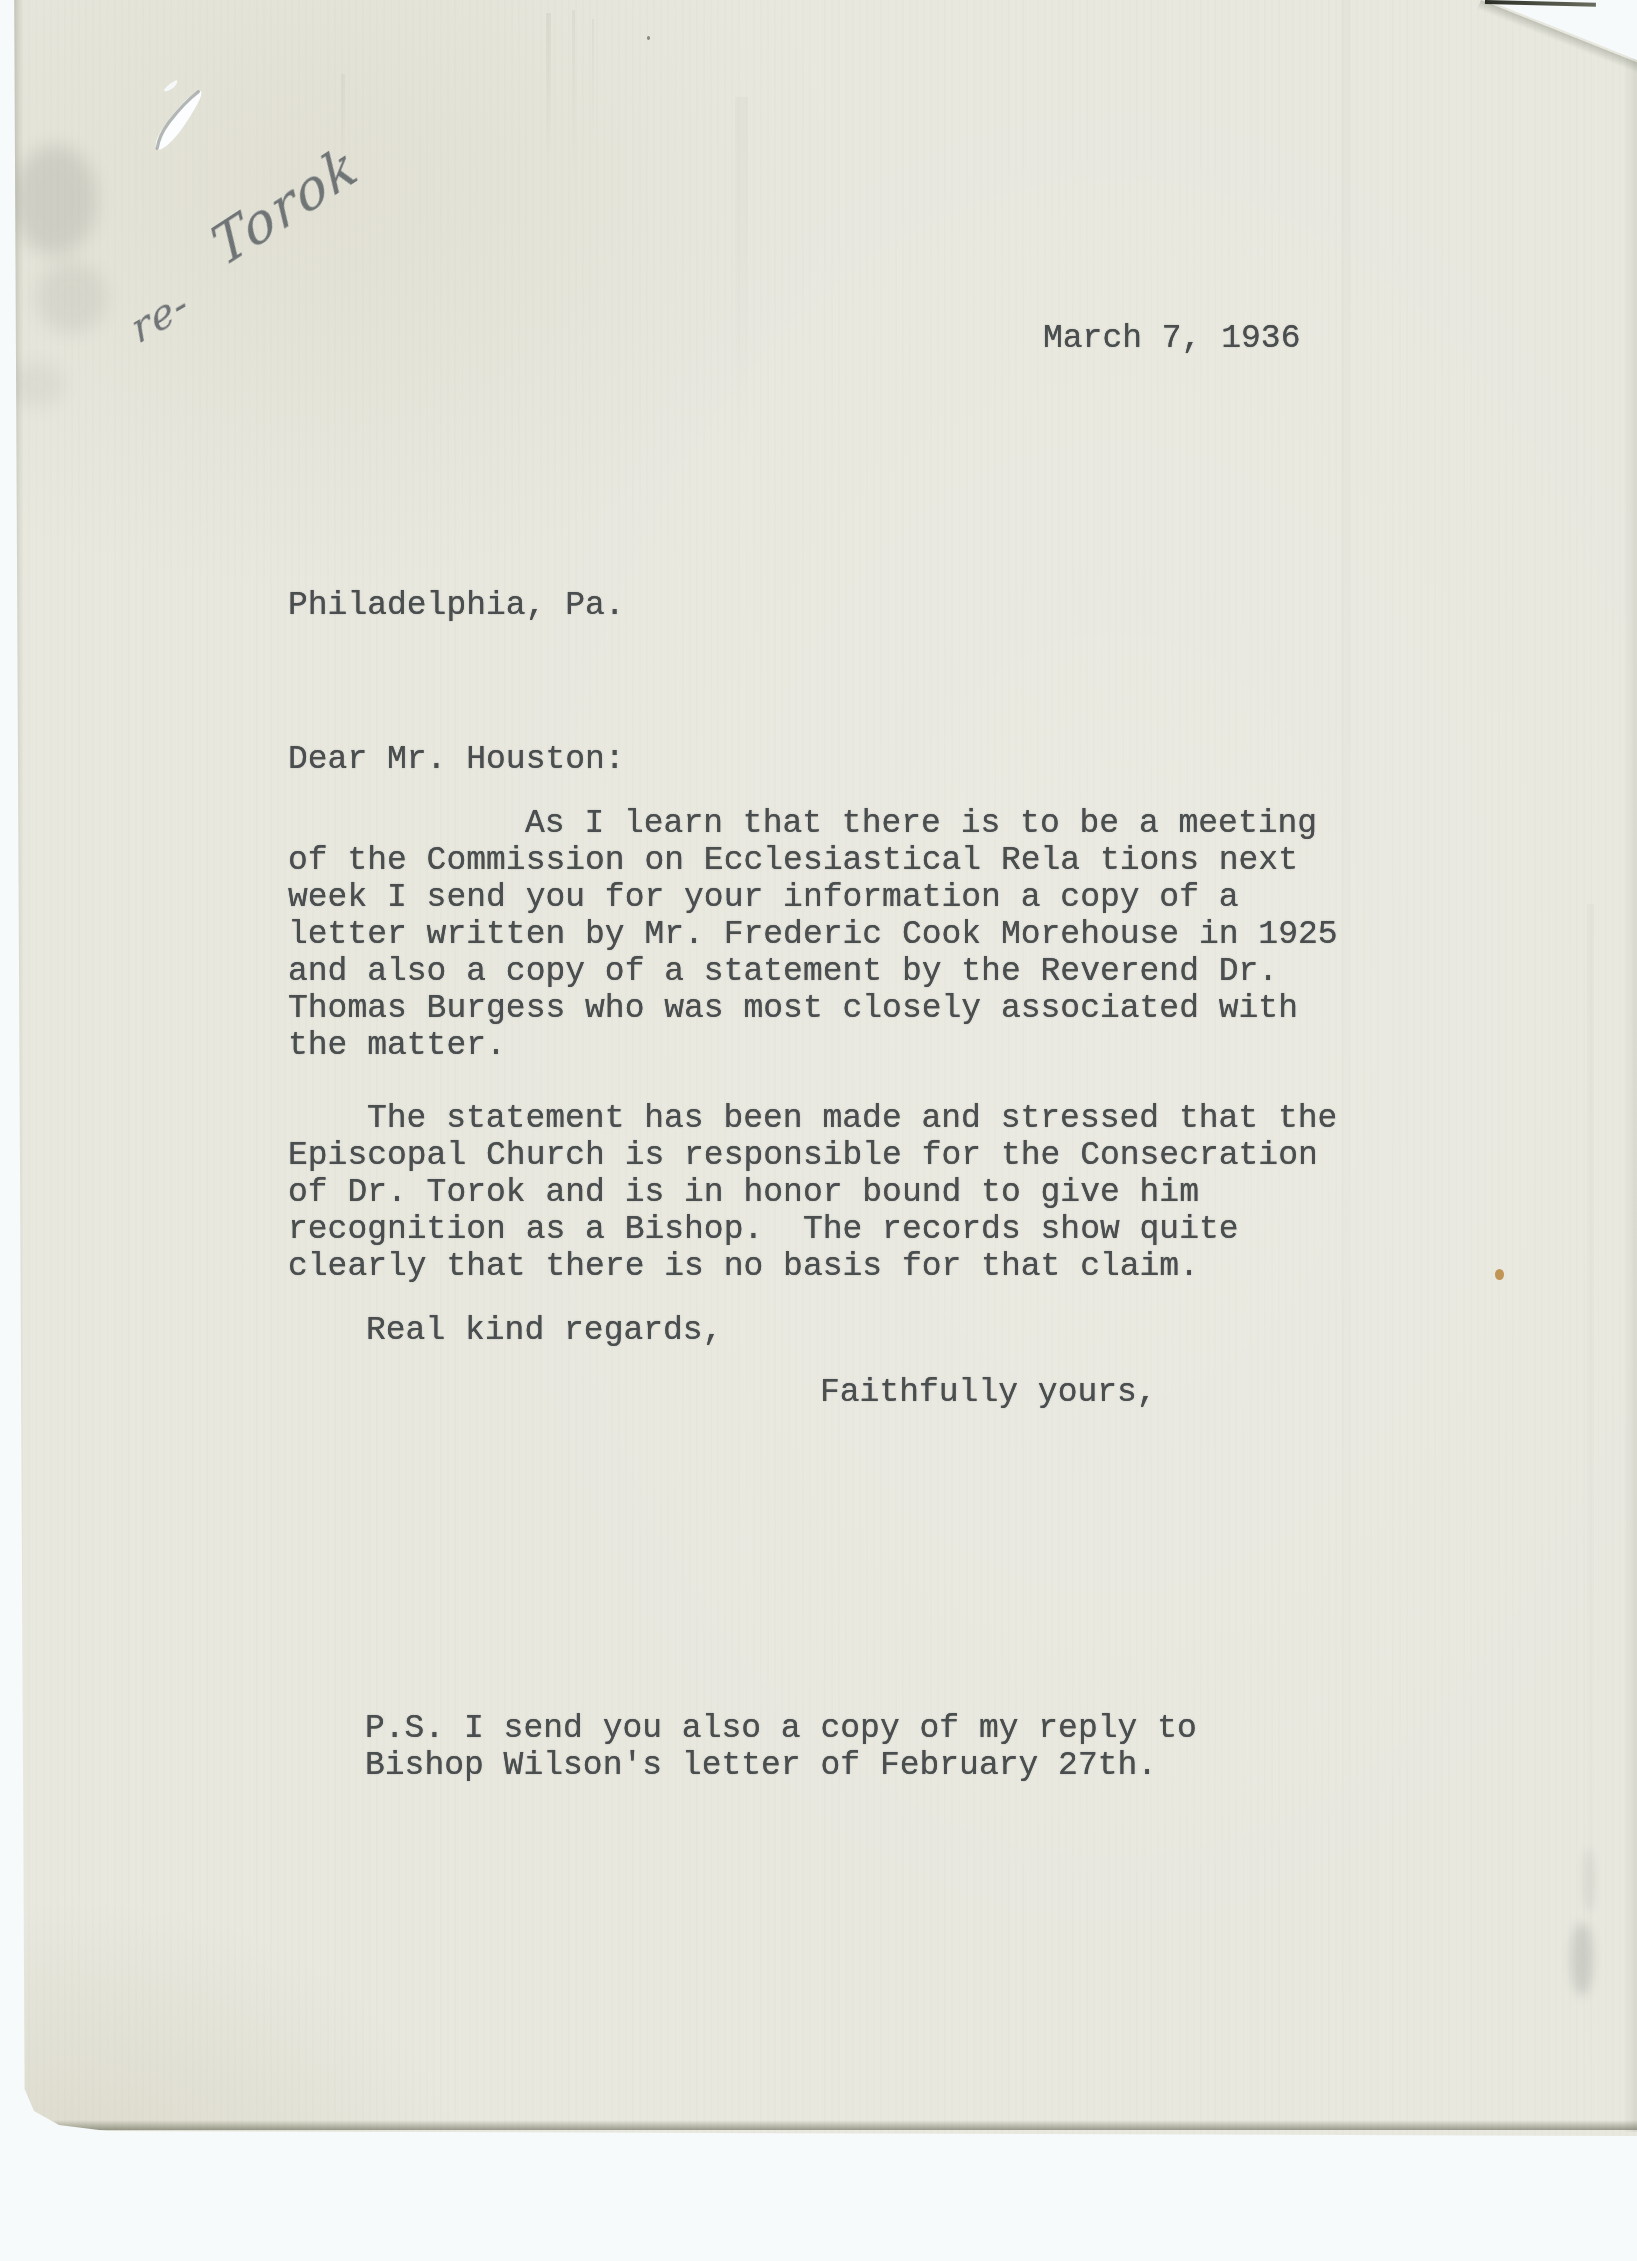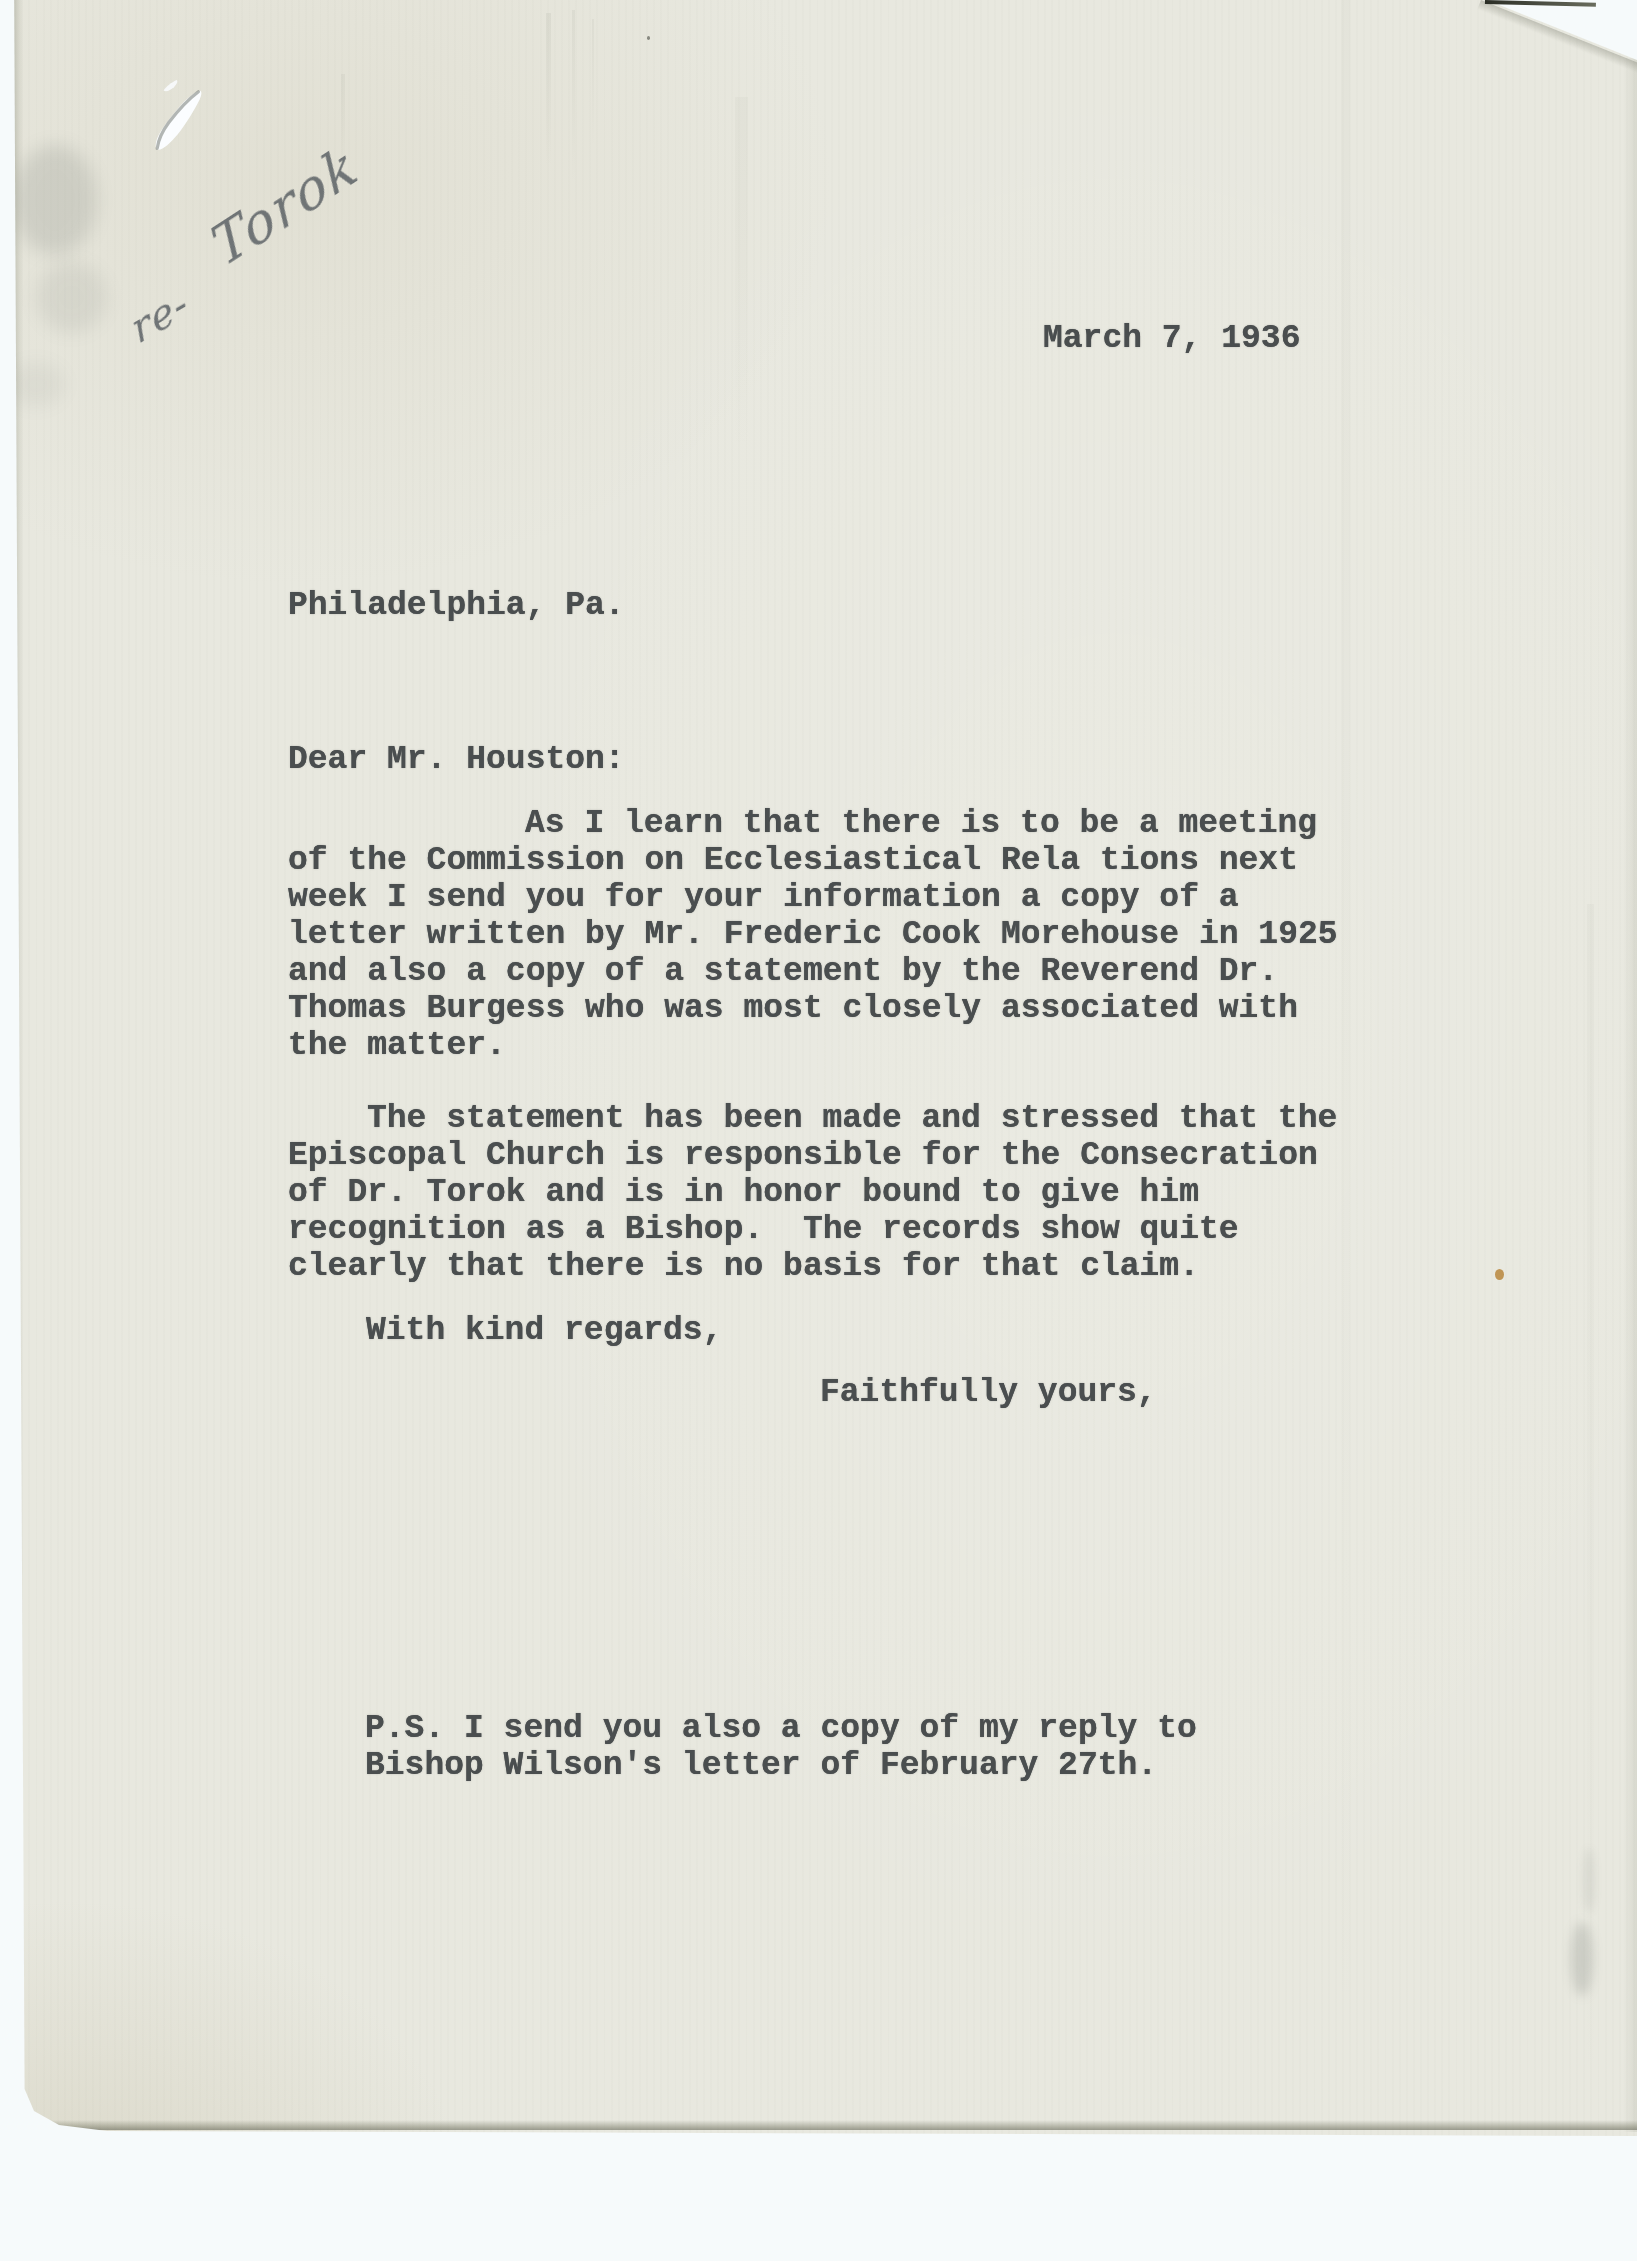--- a/index.html
+++ b/index.html
@@ -37,21 +37,21 @@
   .smudge{position:absolute;border-radius:50%;filter:blur(9px);background:rgba(92,98,93,1);}
   .streak{position:absolute;background:linear-gradient(rgba(110,115,100,.9), rgba(110,115,100,0));}
   .stain{position:absolute;left:1495px;top:1269px;width:9px;height:11px;border-radius:50%;
     background:var(--stain,#b9873d);filter:blur(0.6px);opacity:.85;}
   .speck{position:absolute;left:647px;top:36px;width:3.2px;height:3.9px;border-radius:50%;
     background:rgba(60,62,54,.55);}
   
   .typed{
     position:absolute;
     font-family:"Liberation Mono","DejaVu Sans Mono",monospace;
-    font-weight:700;font-size:33px;line-height:37px;
+    font-weight:400;font-size:33px;line-height:37px;
     color:var(--typewriter-ink,#4a4e4f);
     white-space:pre;
     text-shadow:0 0 0.6px rgba(66,70,71,.8), 0 0 1.9px rgba(66,70,71,.30);
     filter:blur(0.3px);
   }
   .p1 > div:first-child{padding-left:237px;}
   .p2 > div:first-child{padding-left:79px;}
   #date{left:1043px;top:320px;}
   #address{left:288px;top:587px;}
   #salutation{left:288px;top:733px;margin-top:8px;}
@@ -110,21 +110,21 @@
     </svg>
 
     <span class="hand" id="hand-re">re-</span>
     <span class="hand" id="hand-torok">Torok</span>
 
     <div class="typed" id="date">March 7, 1936</div>
     <div class="typed" id="address"><div>Philadelphia, Pa.</div></div>
     <div class="typed" id="salutation">Dear Mr. Houston:</div>
     <div class="typed p1" id="para1"><div>As I learn that there is to be a meeting</div><div>of the Commission on Ecclesiastical Rela tions next</div><div>week I send you for your information a copy of a</div><div>letter written by Mr. Frederic Cook Morehouse in 1925</div><div>and also a copy of a statement by the Reverend Dr.</div><div>Thomas Burgess who was most closely associated with</div><div>the matter.</div></div>
     <div class="typed p2" id="para2"><div>The statement has been made and stressed that the</div><div>Episcopal Church is responsible for the Consecration</div><div>of Dr. Torok and is in honor bound to give him</div><div>recognition as a Bishop.  The records show quite</div><div>clearly that there is no basis for that claim.</div></div>
-    <div class="typed" id="regards">With kind regards,</div>
+    <div class="typed" id="regards">Real kind regards,</div>
     <div class="typed" id="closing">Faithfully yours,</div>
     <div class="typed" id="postscript"><div>P.S. I send you also a copy of my reply to</div><div>Bishop Wilson's letter of February 27th.</div></div>
 
   </div>
 
   <div class="sliver"></div>
 
 </div>
 
 

